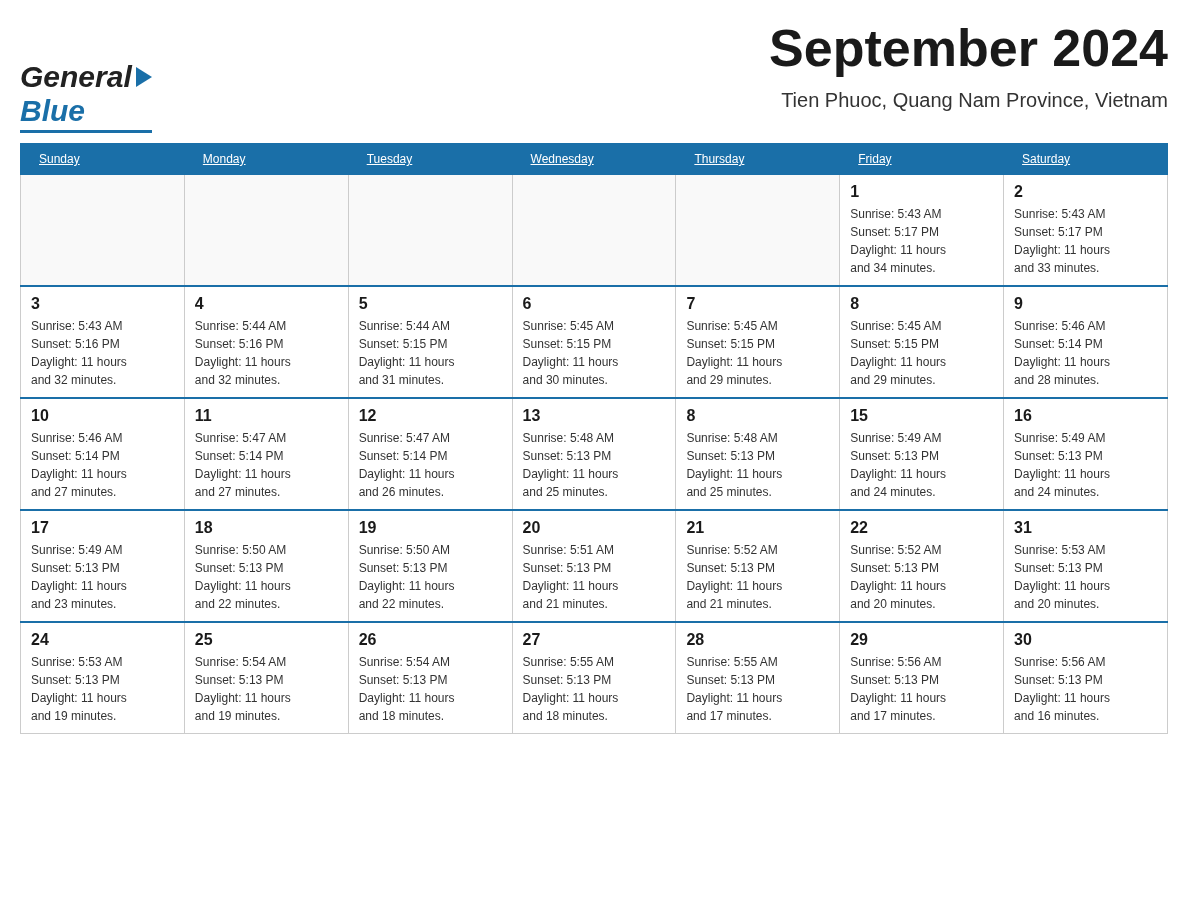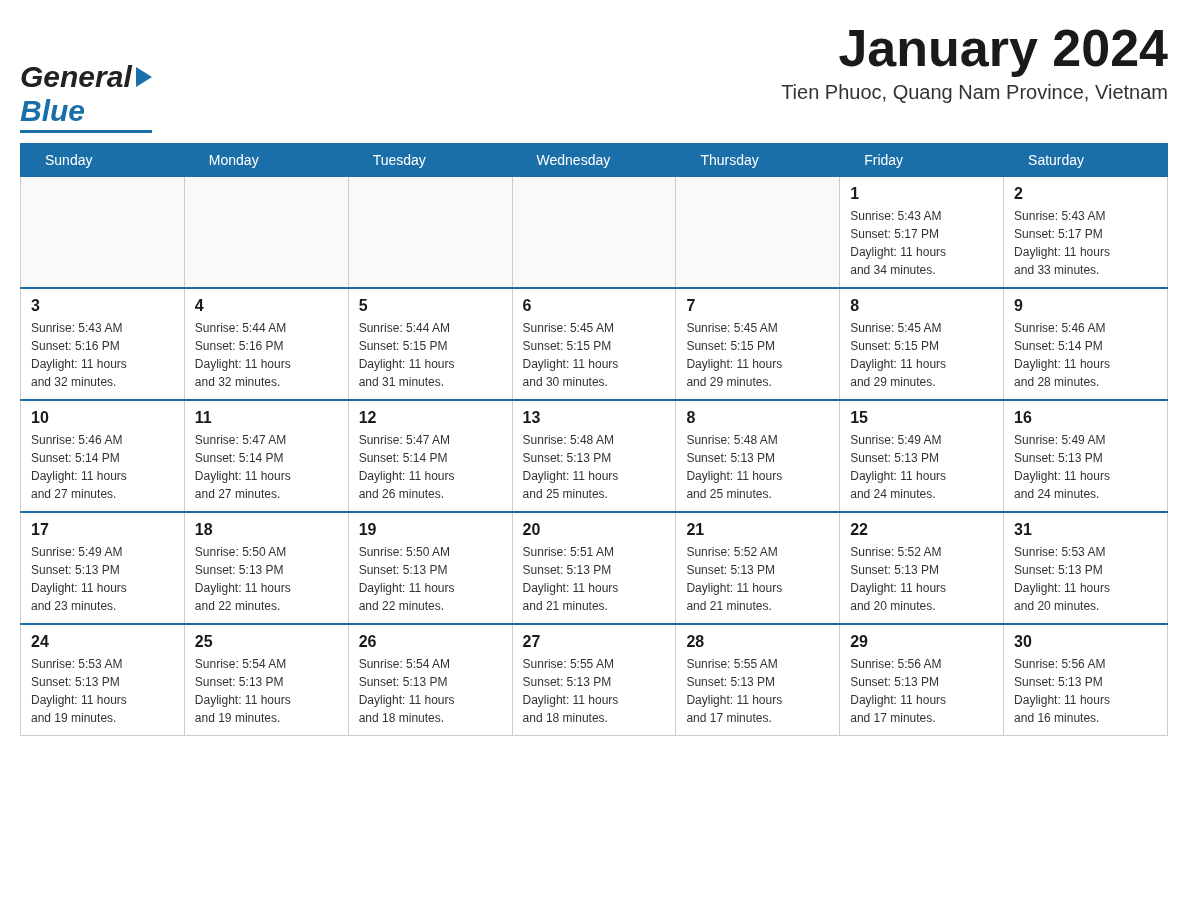--- a/index.html
+++ b/index.html
@@ -26,35 +26,36 @@
     }
     .month-title {
       font-size: 52px;
       font-weight: bold;
       color: #1a1a1a;
       line-height: 1.1;
     }
     .location-title {
       font-size: 20px;
       color: #333;
-      margin-top: 4px;
+      margin-top: 12px;
     }
     .calendar {
       width: 100%;
       border-collapse: collapse;
       margin-top: 10px;
     }
     .calendar th {
       background: #1a6fa8;
       color: #fff;
-      padding: 8px 24px;
-      font-size: 14px;
+      padding: 8px 18px;
+      font-size: 12px;
       font-weight: normal;
       text-align: left;
       border: 1px solid #1a6fa8;
+      text-decoration: underline;
     }
     .calendar td {
       vertical-align: top;
       padding: 8px 10px;
       border: 1px solid #ccc;
       width: 14.28%;
       min-height: 100px;
       background: #fff;
     }
     .calendar td.empty {
@@ -94,21 +95,21 @@
     <div class="logo-row">
       <span style="font-size:30px;font-weight:bold;color:#222;font-style:italic;">General</span>
       <span style="display:inline-block;width:0;height:0;border-top:10px solid transparent;border-bottom:10px solid transparent;border-left:16px solid #1a6fa8;margin-left:4px;"></span>
     </div>
     <div>
       <span style="font-size:30px;font-weight:bold;color:#1a6fa8;font-style:italic;margin-top:39px;">Blue</span>
     </div>
     <div class="logo-underline" style="height:3px;background:#1a6fa8;margin-top:2px;width:100%;"></div>
   </div>
   <div class="title-area">
-    <div class="month-title">January 2024</div>
+    <div class="month-title">September 2024</div>
     <div class="location-title">Tien Phuoc, Quang Nam Province, Vietnam</div>
   </div>
 </div>
 
 <table class="calendar">
   <thead>
     <tr>
       <th>Sunday</th>
       <th>Monday</th>
       <th>Tuesday</th>

